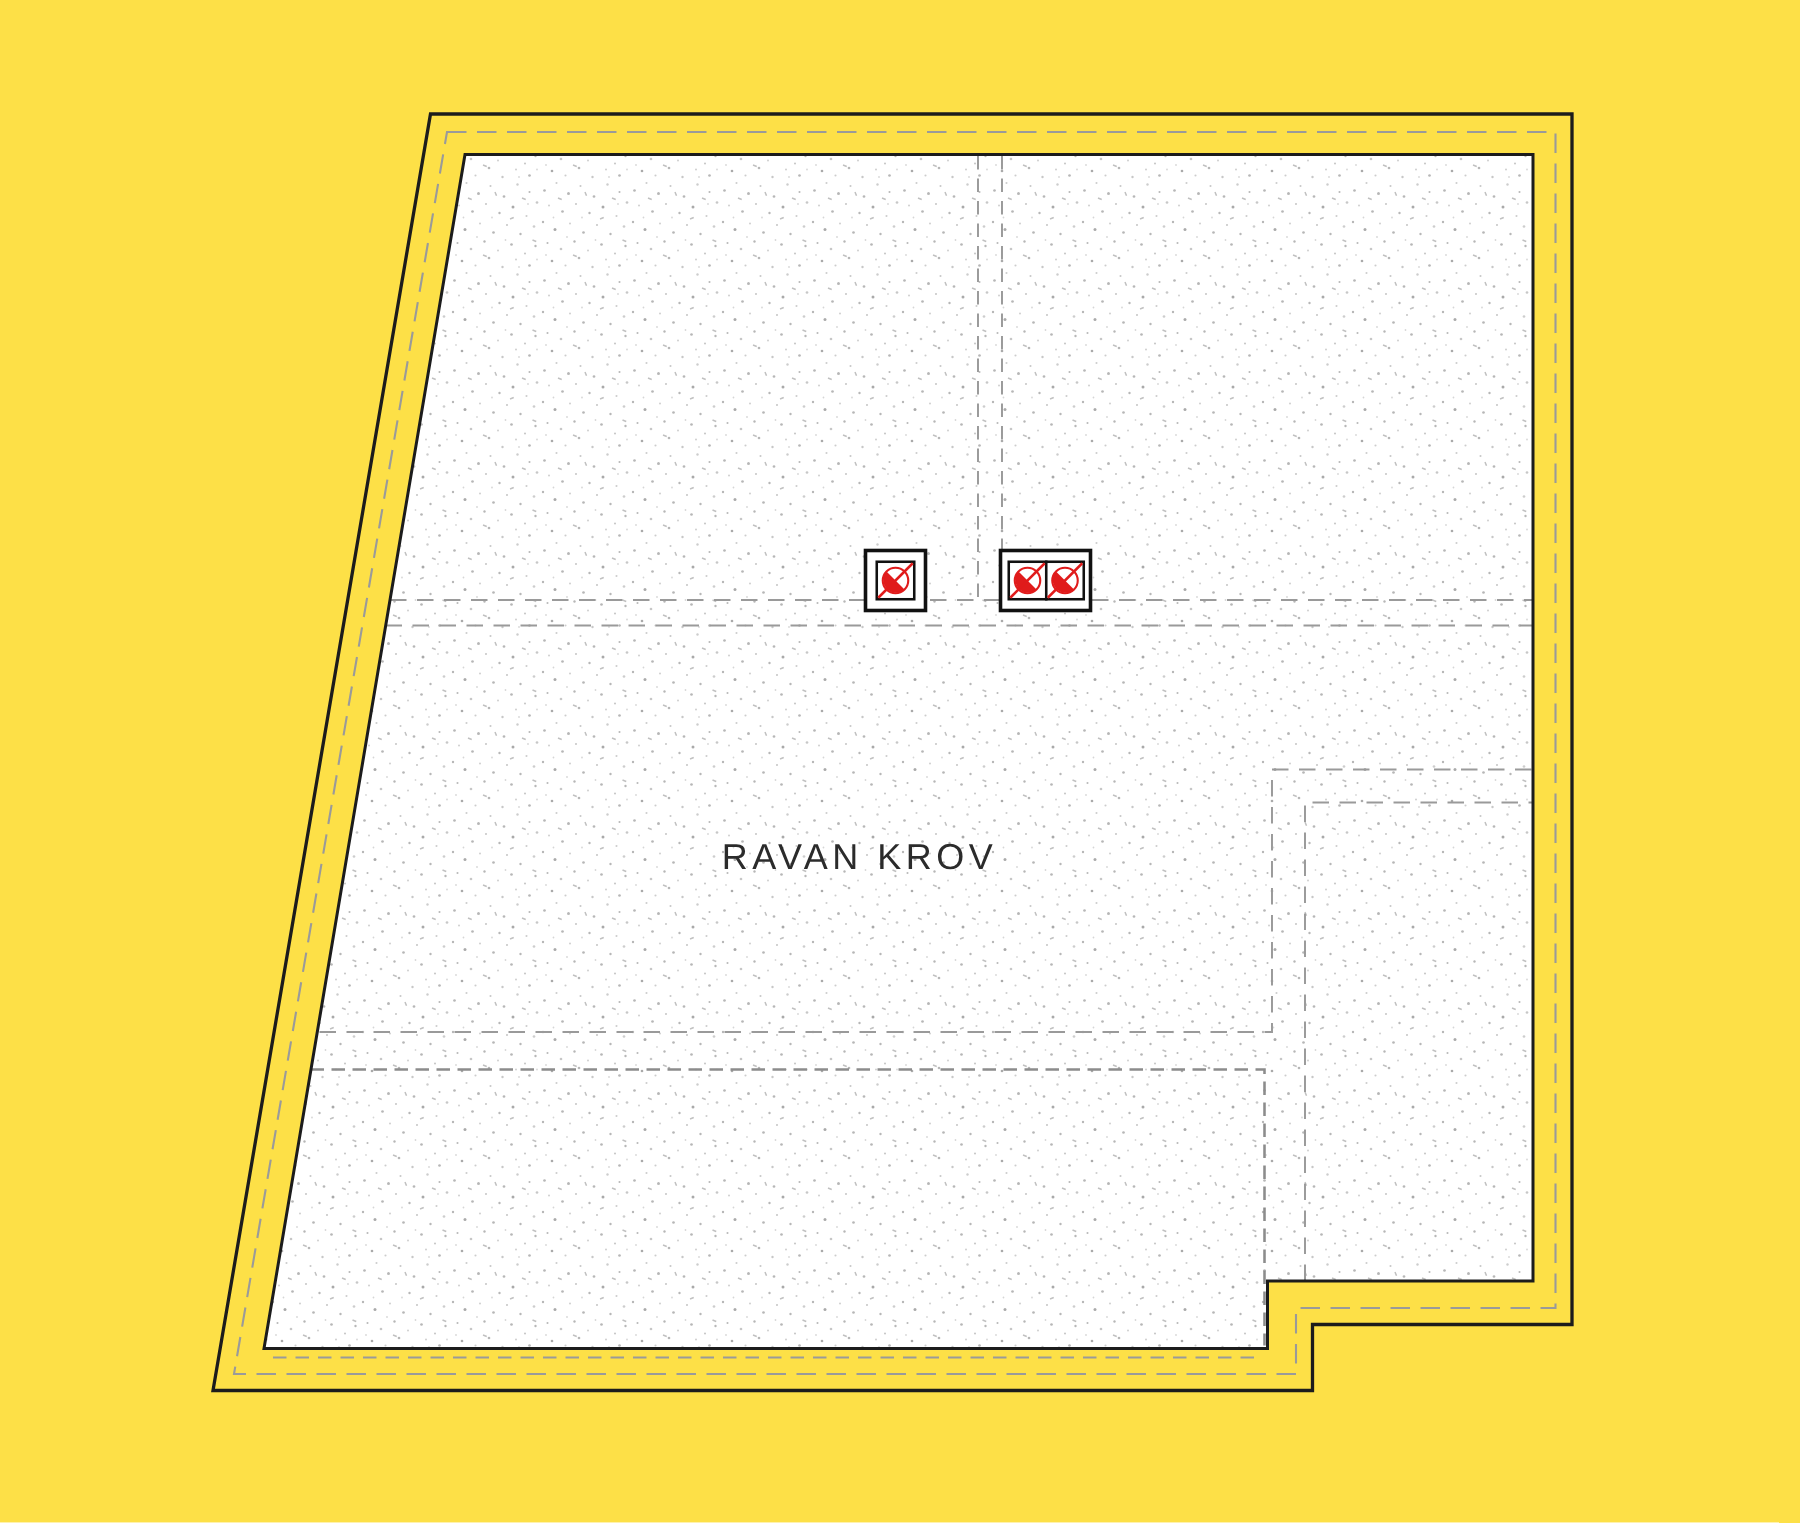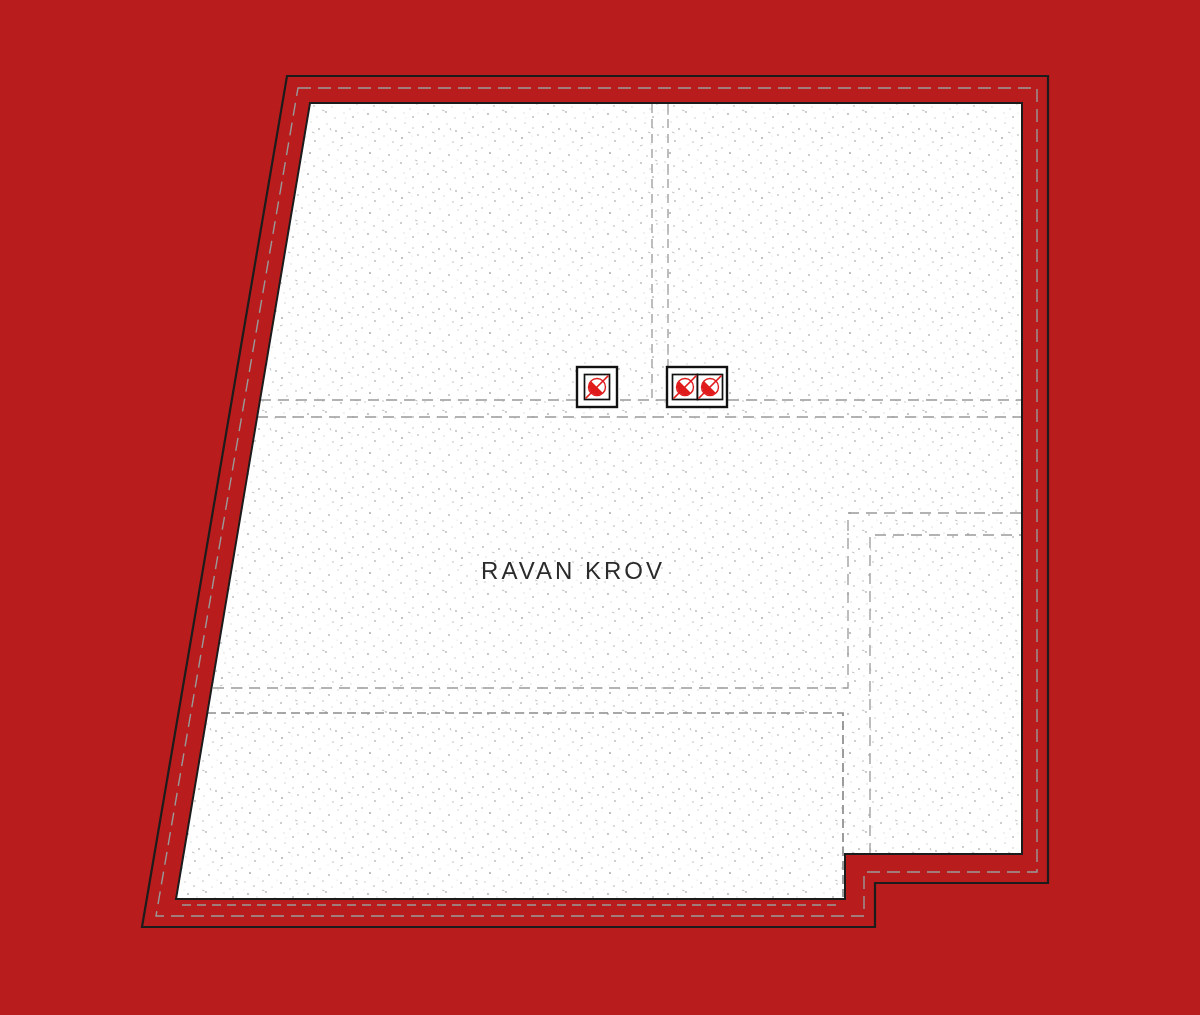--- a/index.html
+++ b/index.html
@@ -4,21 +4,21 @@
 <style>
   html, body {
     margin: 0;
     padding: 0;
     background: #ffffff;
   }
   .canvas {
     position: relative;
     width: 1200px;
     height: 1015px;
-    background: #b91c1c;
+    background: #fde047;
     overflow: hidden;
     font-family: "Liberation Sans", sans-serif;
   }
   svg { display: block; }
   .roof-label {
     font-family: "Liberation Sans", sans-serif;
     font-size: 24px;
     letter-spacing: 3px;
     font-weight: 400;
   }

